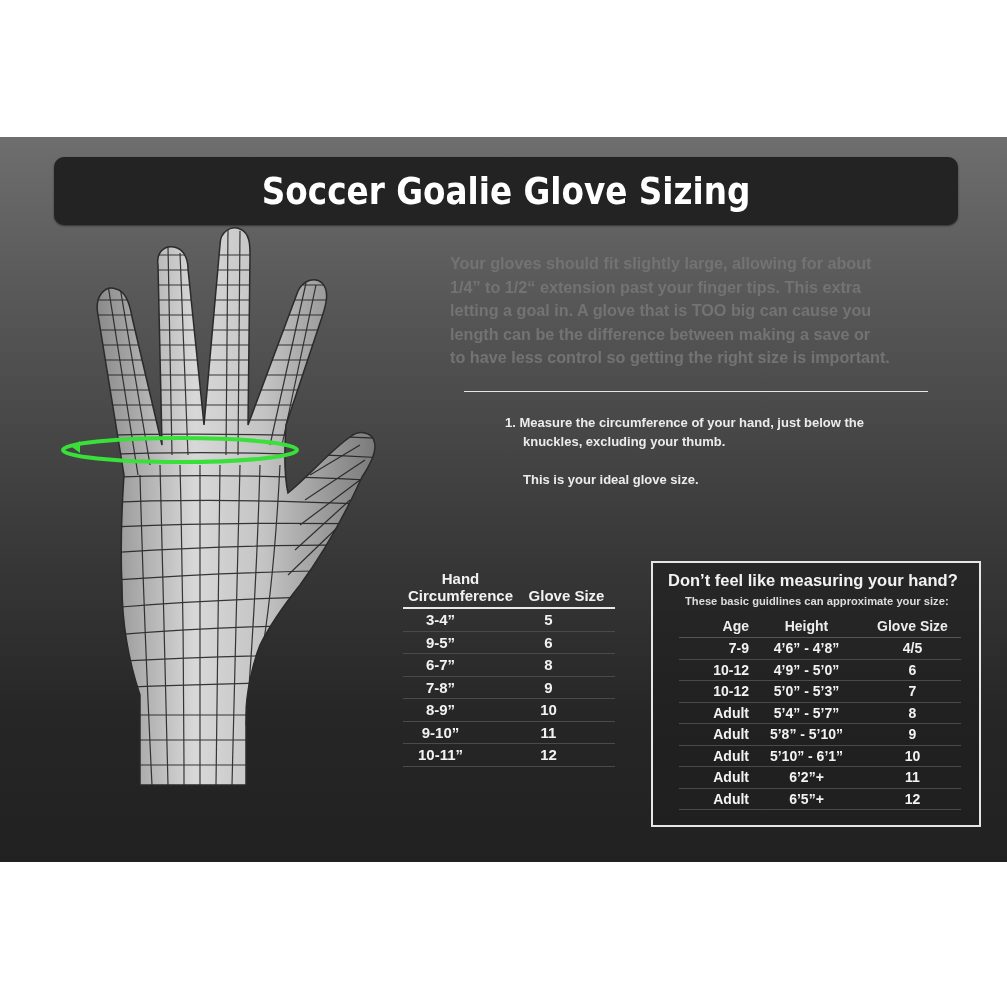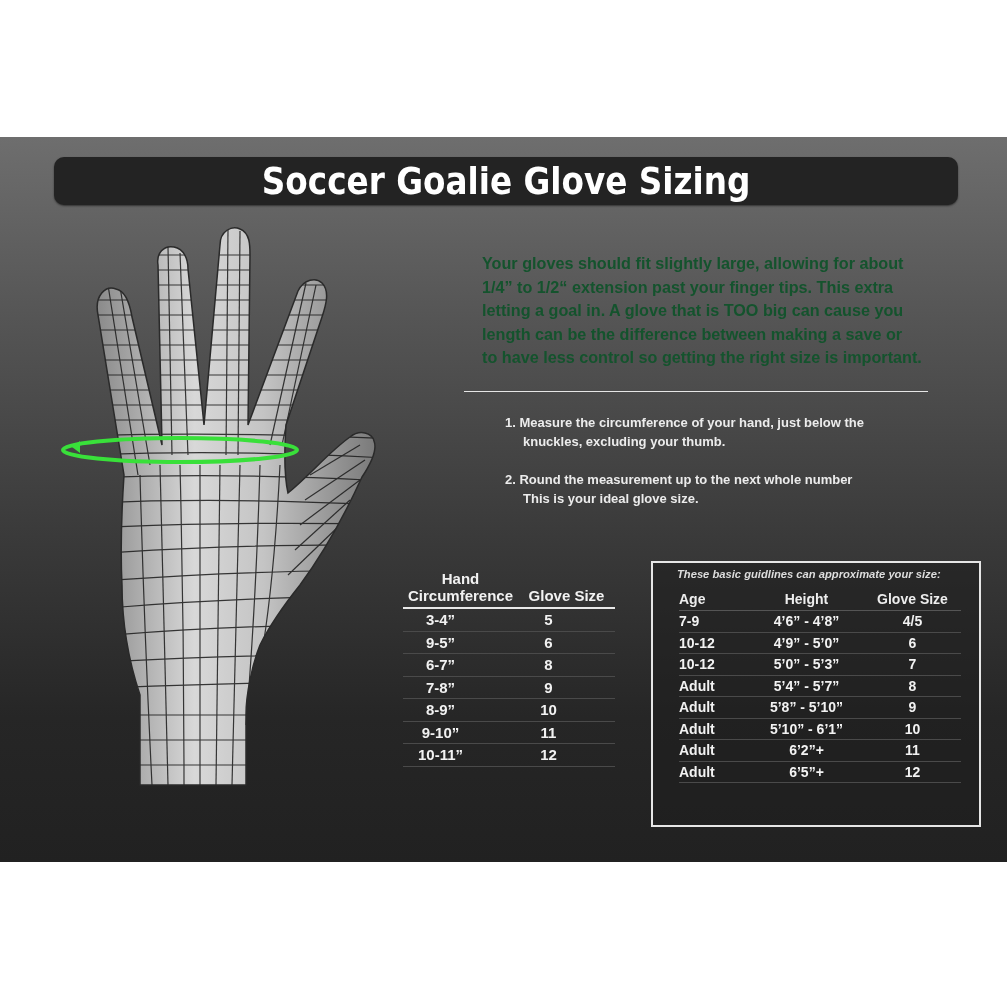--- a/index.html
+++ b/index.html
@@ -5,32 +5,32 @@
     html, body { margin: 0; padding: 0; }
     body {
       width: 1007px; height: 1000px; background: #ffffff; position: relative; overflow: hidden;
       font-family: "Liberation Sans", "DejaVu Sans", sans-serif;
     }
     .panel {
       position: absolute; left: 0; top: 137px; width: 1007px; height: 725px;
       background: linear-gradient(180deg, #6e6e6e 0%, #555555 25%, #3a3a3a 55%, #262626 80%, #212121 100%);
     }
     .title-bar {
-      position: absolute; left: 54px; top: 157px; width: 904px; height: 48px;
+      position: absolute; left: 54px; top: 157px; width: 904px; height: 68px;
       background: #232323; border-radius: 10px;
       box-shadow: 0 1px 2px rgba(0,0,0,0.5);
       display: flex; align-items: center; justify-content: center;
     }
     .title-bar h1 {
       margin: 0; color: #ffffff; font-size: 38px; font-weight: bold; letter-spacing: 0px;
       font-family: "DejaVu Sans", sans-serif; transform: scaleX(0.86);
     }
     .intro {
-      position: absolute; left: 482px; top: 252px; width: 470px;
-      color: #14532d; font-weight: bold; font-size: 16.2px; line-height: 23.5px;
+      position: absolute; left: 450px; top: 252px; width: 470px;
+      color: #737373; font-weight: bold; font-size: 16.2px; line-height: 23.5px;
     }
     .intro p { margin: 0; white-space: nowrap; }
     .divider {
       position: absolute; left: 464px; top: 391px; width: 464px; height: 1px; background: #e6e6e6;
     }
     .steps {
       position: absolute; left: 505px; top: 413px; width: 420px;
       color: #ececec; font-weight: bold; font-size: 13px; line-height: 19px;
     }
     .step { margin-bottom: 19px; }
@@ -53,25 +53,25 @@
     .circ-row .c2 { width: 95px; text-align: center; margin-left: 23px; }
 
     
     .box {
       position: absolute; left: 651px; top: 561px; width: 330px; height: 266px;
       border: 2px solid #e6e6e6; box-sizing: border-box;
       background: rgba(30,30,30,0.6);
       color: #f2f2f2; font-weight: bold;
     }
     .box h2 { margin: 8px 0 0 15px; font-size: 16.5px; white-space: nowrap; }
-    .box .sub { margin: 5px 0 0 24px; font-size: 11.2px; color: #dddddd; white-space: nowrap; font-style: italic; }
+    .box .sub { margin: 5px 0 0 32px; font-size: 11.2px; color: #dddddd; white-space: nowrap; }
     .box table { border-collapse: collapse; margin: 9px 0 0 26px; width: 282px; }
     .box th { font-size: 14px; font-weight: bold; color: #ededed; padding: 2px 0 3px 0; border-bottom: 1px solid #555; }
     .box td { font-size: 14px; height: 20.5px; padding: 0; border-bottom: 1px solid #4a4a4a; text-align: center; }
-    .box th.age, .box td.age { width: 70px; text-align: left; }
+    .box th.age, .box td.age { width: 70px; text-align: right; }
     .box th.ht, .box td.ht { width: 115px; }
     .box th.gs, .box td.gs { width: 97px; }
   </style>
 </head>
 <body>
 
 <div class="panel"></div>
 
 <div class="title-bar">
   <h1>Soccer Goalie Glove Sizing</h1>
@@ -167,21 +167,20 @@
 </div>
 
 <div class="divider"></div>
 
 <div class="steps">
   <div class="step">
     <div class="line">1. Measure the circumference of your hand, just below the</div>
     <div class="line indent">knuckles, excluding your thumb.</div>
   </div>
   <div class="step">
-    <div class="line">2. Round the measurement up to the next whole number</div>
     <div class="line indent">This is your ideal glove size.</div>
   </div>
 </div>
 
 <div class="circ">
   <div class="circ-head">
     <div class="c1">
       <div>Hand</div>
       <div>Circumference</div>
     </div>
@@ -211,20 +210,21 @@
       <div class="c1">9-10”</div>
       <div class="c2">11</div>
     </div>
   <div class="circ-row">
       <div class="c1">10-11”</div>
       <div class="c2">12</div>
     </div>
 </div>
 
 <div class="box">
+  <h2>Don’t feel like measuring your hand?</h2>
   <div class="sub">These basic guidlines can approximate your size:</div>
   <table>
     <thead>
       <tr>
         <th class="age">Age</th>
         <th class="ht">Height</th>
         <th class="gs">Glove Size</th>
       </tr>
     </thead>
     <tbody>

